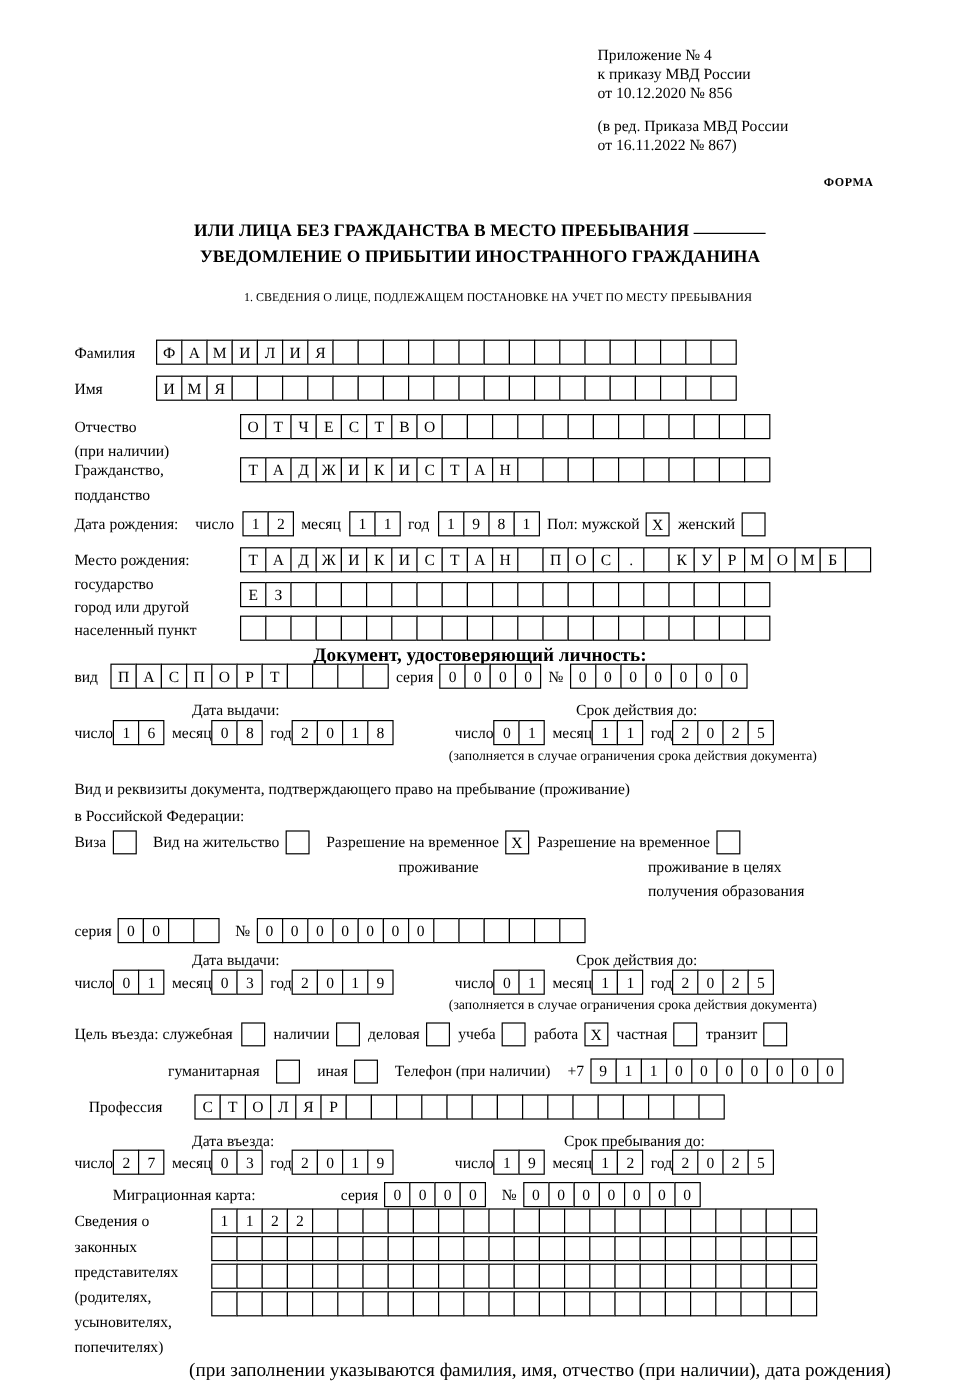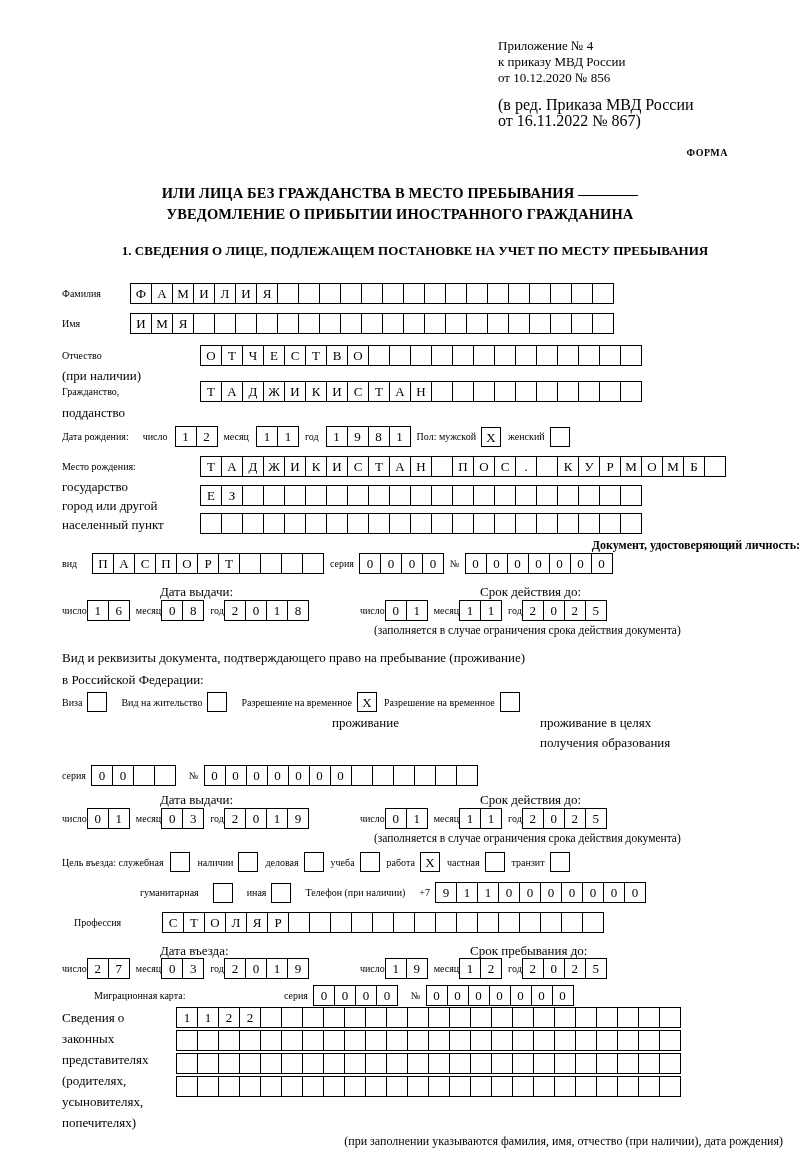--- a/index.html
+++ b/index.html
@@ -26,21 +26,21 @@
   
   .hdr {
     position: absolute;
     right: 72px;
     top: 38px;
     font-size: 13px;
     line-height: 16px;
     text-align: left;
     width: 230px;
   }
-  .hdr .blk2 { margin-top: 11px; font-size: 16px; }
+  .hdr .blk2 { margin-top: 11px; font-size: 13px; }
   .forma {
     position: absolute;
     right: 72px;
     top: 147px;
     font-size: 10px;
     font-weight: bold;
     letter-spacing: 0.5px;
   }
 
   .title {
@@ -58,34 +58,34 @@
     width: 60px;
     border-bottom: 1px solid #000;
     margin-left: 4px;
     vertical-align: 2px;
   }
   .section1 {
     position: absolute;
     left: 0; right: 0;
     top: 243px;
     text-align: center;
-    font-size: 13px;
-    font-weight: bold;
+    font-size: 10px;
+    font-weight: normal;
     margin-left: 30px;
   }
 
   
   .row {
     position: absolute;
     display: flex;
     align-items: center;
     font-size: 13px;
     white-space: nowrap;
   }
-  .lbl { font-size: 10px; }
+  .lbl { font-size: 13px; }
 
   .boxes { display: flex; }
   .bx {
     width: 22px;
     height: 21px;
     border: 1px solid #000;
     margin-right: -1px;
     text-align: center;
     font-size: 13px;
     line-height: 20px;
@@ -102,23 +102,22 @@
     border: 1px solid #000;
     box-sizing: border-box;
     text-align: center;
     line-height: 19px;
     font-size: 13px;
     display: inline-block;
   }
 
   .center-note {
     position: absolute;
-    font-size: 12px;
-    text-align: right;
-    margin-left: 33px;
+    font-size: 16px;
+    text-align: center;
   }
   .bold { font-weight: bold; }
 
   .multiline {
     position: absolute;
     font-size: 13px;
     line-height: 19px;
   }
 </style>
 </head>

